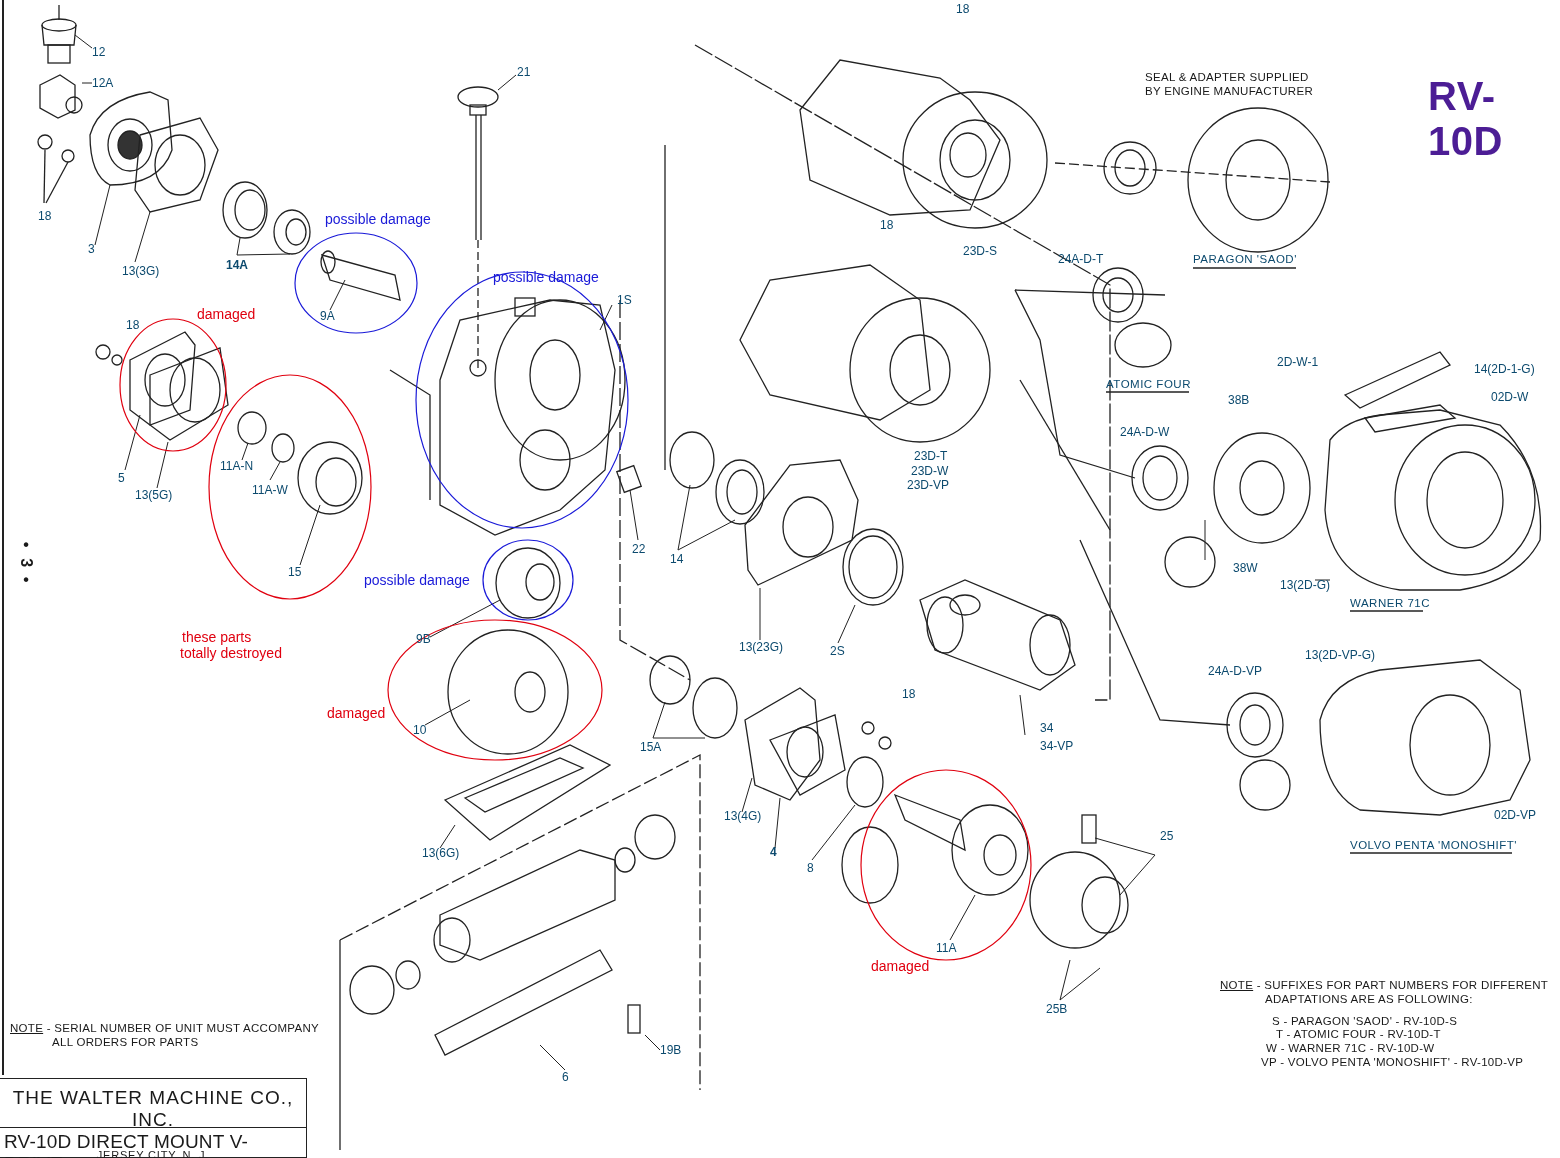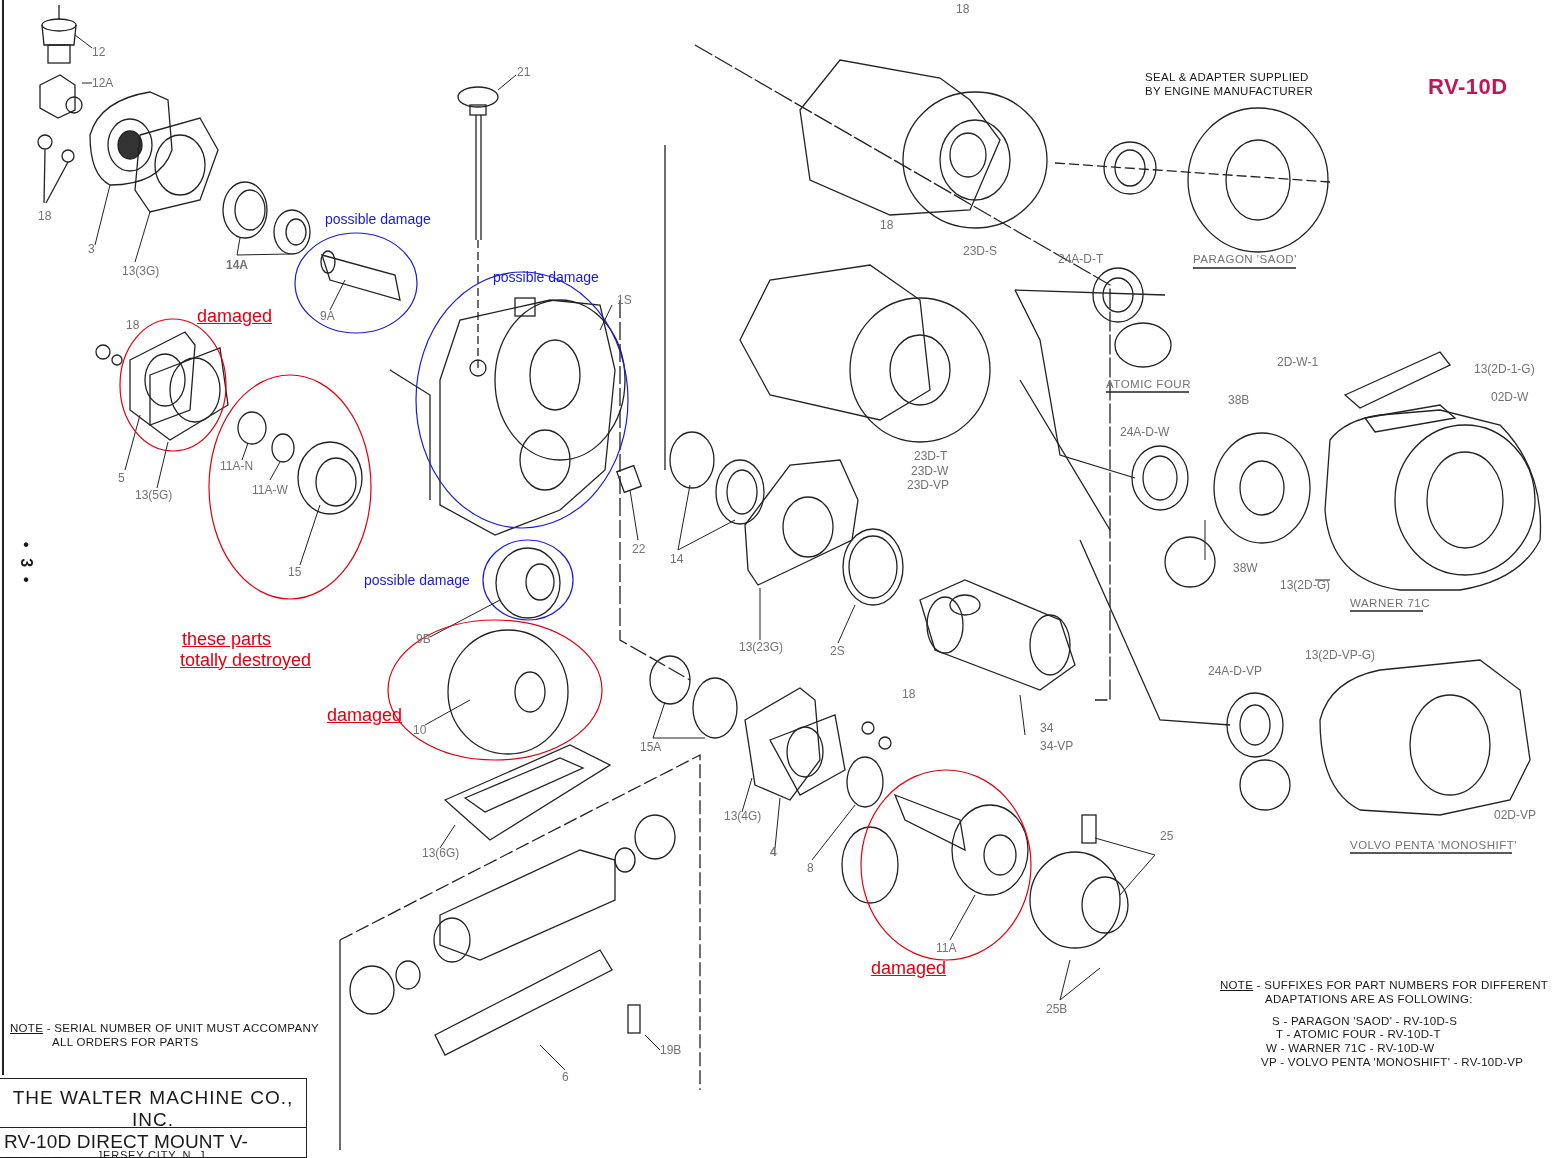--- a/index.html
+++ b/index.html
@@ -1,22 +1,22 @@
 <!DOCTYPE html>
 <html><head>
 <meta charset="utf-8">
 <style>
   html,body{margin:0;padding:0;background:#fff;}
   body{width:1560px;height:1158px;position:relative;overflow:hidden;font-family:"Liberation Sans",sans-serif;color:#1a1a1a;}
   #stage{position:absolute;left:0;top:0;width:1560px;height:1158px;}
-  .lbl{position:absolute;font-family:"Liberation Sans",sans-serif;font-size:12px;color:#737373;white-space:nowrap;line-height:1;}
+  .lbl{position:absolute;font-family:"Liberation Sans",sans-serif;font-size:12px;color:#0c4a6e;white-space:nowrap;line-height:1;}
   .caps{font-size:11.5px;letter-spacing:0.5px;}
-  .ann-red{position:absolute;color:#e0000f;font-size:18px;white-space:nowrap;line-height:1.15;text-decoration:underline;}
+  .ann-red{position:absolute;color:#e0000f;font-size:14px;white-space:nowrap;line-height:1.15;}
   .ann-blue{position:absolute;color:#1a1ad8;font-size:14px;white-space:nowrap;line-height:1.15;}
-  .big-title{position:absolute;left:1428px;top:74px;font-size:22px;font-weight:bold;color:#be185d;letter-spacing:0.5px;}
+  .big-title{position:absolute;left:1428px;top:74px;font-size:40px;font-weight:bold;color:#4c1d95;letter-spacing:0.5px;}
   .page-no{position:absolute;left:16px;top:536px;width:20px;text-align:center;font-weight:bold;font-size:16px;line-height:1.1;}
   .titleblock{position:absolute;left:0;top:1078px;width:306px;height:78px;border:1.5px solid #222;border-left:none;}
   .tb-row1{height:48px;border-bottom:1.5px solid #222;text-align:center;}
   .tb-company{font-size:19px;letter-spacing:1px;padding-top:8px;}
   .tb-city{font-size:11px;letter-spacing:0.8px;margin-top:18px;}
   .tb-row2{font-size:19px;padding:3px 0 0 4px;letter-spacing:0.2px;}
   .note{position:absolute;font-size:11.5px;line-height:1.2;letter-spacing:0.3px;white-space:nowrap;}
   .note .key{text-decoration:underline;}
 </style>
 </head>
@@ -296,21 +296,21 @@
 <span class="lbl" style="left:562px;top:1071px">6</span>
 <span class="lbl" style="left:660px;top:1044px">19B</span>
 <span class="lbl" style="left:956px;top:3px">18</span>
 <span class="lbl" style="left:963px;top:245px">23D-S</span>
 <span class="lbl" style="left:880px;top:219px">18</span>
 <span class="lbl" style="left:914px;top:450px">23D-T</span>
 <span class="lbl" style="left:911px;top:465px">23D-W</span>
 <span class="lbl" style="left:907px;top:479px">23D-VP</span>
 <span class="lbl" style="left:1058px;top:253px">24A-D-T</span>
 <span class="lbl" style="left:1277px;top:356px">2D-W-1</span>
-<span class="lbl" style="left:1474px;top:363px">13(2D-1-G)</span>
+<span class="lbl" style="left:1474px;top:363px">14(2D-1-G)</span>
 <span class="lbl" style="left:1491px;top:391px">02D-W</span>
 <span class="lbl" style="left:1228px;top:394px">38B</span>
 <span class="lbl" style="left:1120px;top:426px">24A-D-W</span>
 <span class="lbl" style="left:1233px;top:562px">38W</span>
 <span class="lbl" style="left:1280px;top:579px">13(2D-G)</span>
 <span class="lbl" style="left:1208px;top:665px">24A-D-VP</span>
 <span class="lbl" style="left:1305px;top:649px">13(2D-VP-G)</span>
 <span class="lbl" style="left:1494px;top:809px">02D-VP</span>
 
 <div class="note caps" style="left:1145px;top:71px">

